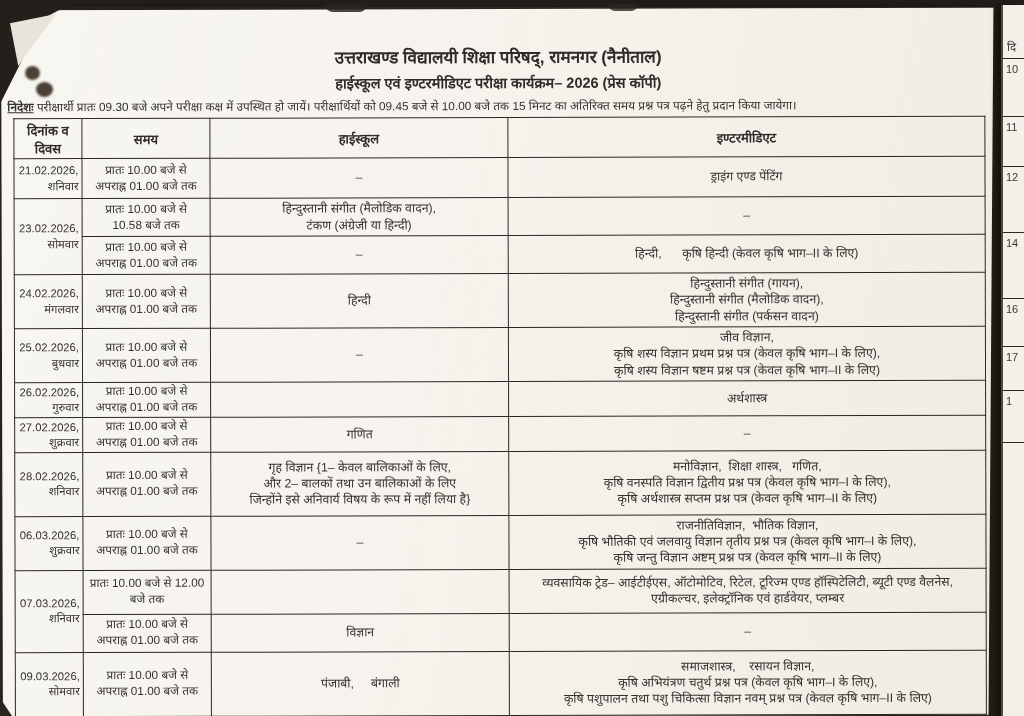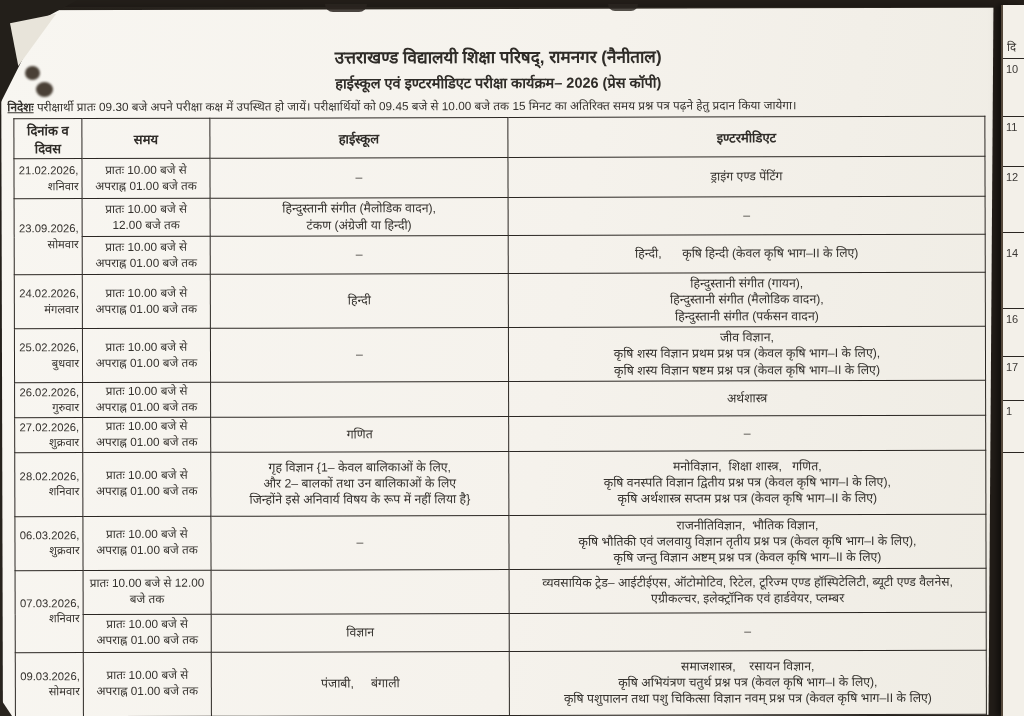--- a/index.html
+++ b/index.html
@@ -109,26 +109,26 @@
           </td>
           <td class="c-hs">
             <div>–</div>
           </td>
           <td class="c-int">
             <div>ड्राइंग एण्ड पेंटिंग</div>
           </td>
         </tr>
         <tr style="height: 38px;">
           <td class="c-date" rowspan="2">
-            <div>23.09.2026,</div>
+            <div>23.02.2026,</div>
             <div>सोमवार</div>
           </td>
           <td class="c-time">
             <div>प्रातः 10.00 बजे से</div>
-            <div>12.00 बजे तक</div>
+            <div>10.58 बजे तक</div>
           </td>
           <td class="c-hs">
             <div>हिन्दुस्तानी संगीत (मैलोडिक वादन),</div>
             <div>टंकण (अंग्रेजी या हिन्दी)</div>
           </td>
           <td class="c-int">
             <div>–</div>
           </td>
         </tr>
         <tr style="height: 38px;">
@@ -301,21 +301,21 @@
 </div>
 
 <div class="gap-right"></div>
 
 <div class="sliver">
   <div class="sliver-head">दि</div>
   <div id="sliver-rows">
       <div class="sliver-row" style="height: 58px;">10</div>
       <div class="sliver-row" style="height: 50px;">11</div>
       <div class="sliver-row" style="height: 66px;">12</div>
-      <div class="sliver-row" style="height: 66px; margin-top: 10px;">14</div>
+      <div class="sliver-row" style="height: 66px;">14</div>
       <div class="sliver-row" style="height: 48px;">16</div>
       <div class="sliver-row" style="height: 44px;">17</div>
       <div class="sliver-row" style="height: 52px;">1</div>
     </div>
 </div>
 
 <div class="wedge-tl"></div>
 <div class="fold-tl"></div>
 <div class="hole-1"></div>
 <div class="hole-2"></div>

